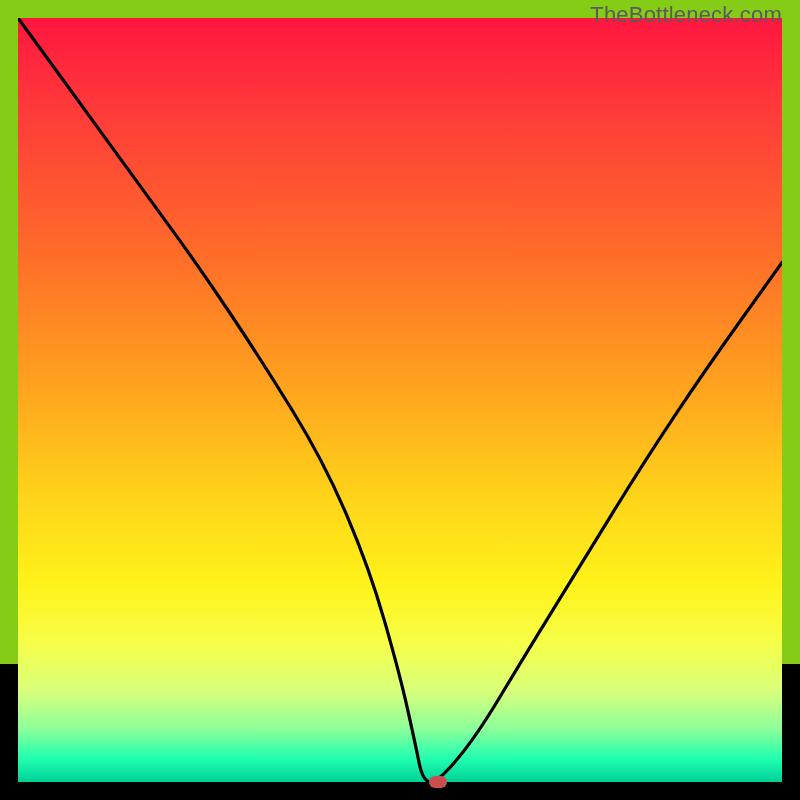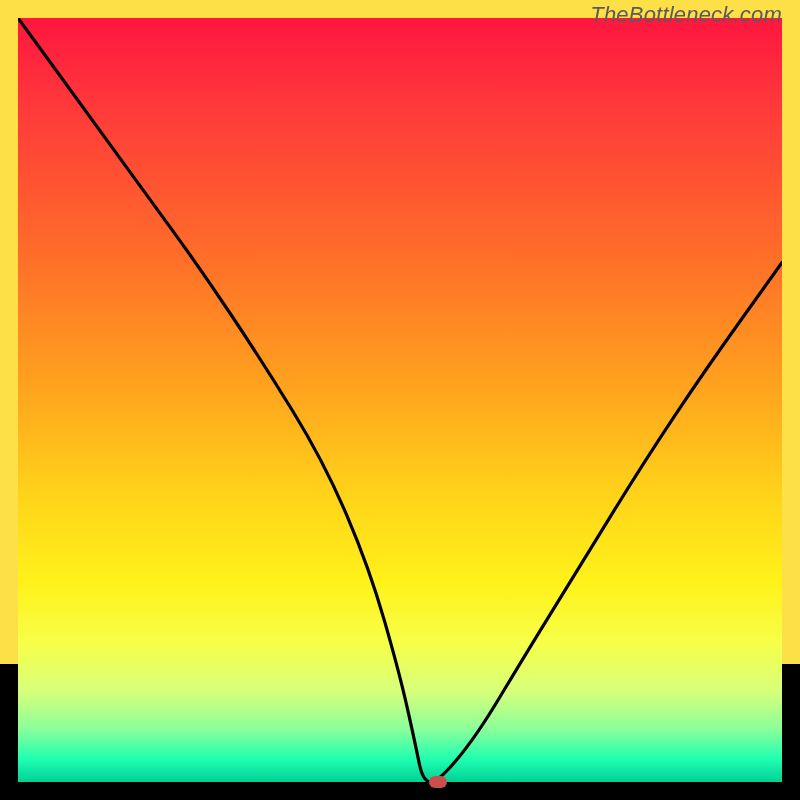--- a/index.html
+++ b/index.html
@@ -7,22 +7,21 @@
     padding: 0;
     width: 800px;
     height: 800px;
     background: #000;
     font-family: Arial, Helvetica, sans-serif;
   }
   .container {
     position: relative;
     width: 800px;
     height: 664px;
-    background: #fde047;
-    font-style: italic;
+    background: #84cc16;
   }
   .plot-area {
     position: absolute;
     left: 18px;
     top: 18px;
     width: 764px;
     height: 764px;
     
     background: linear-gradient(
       to bottom,

